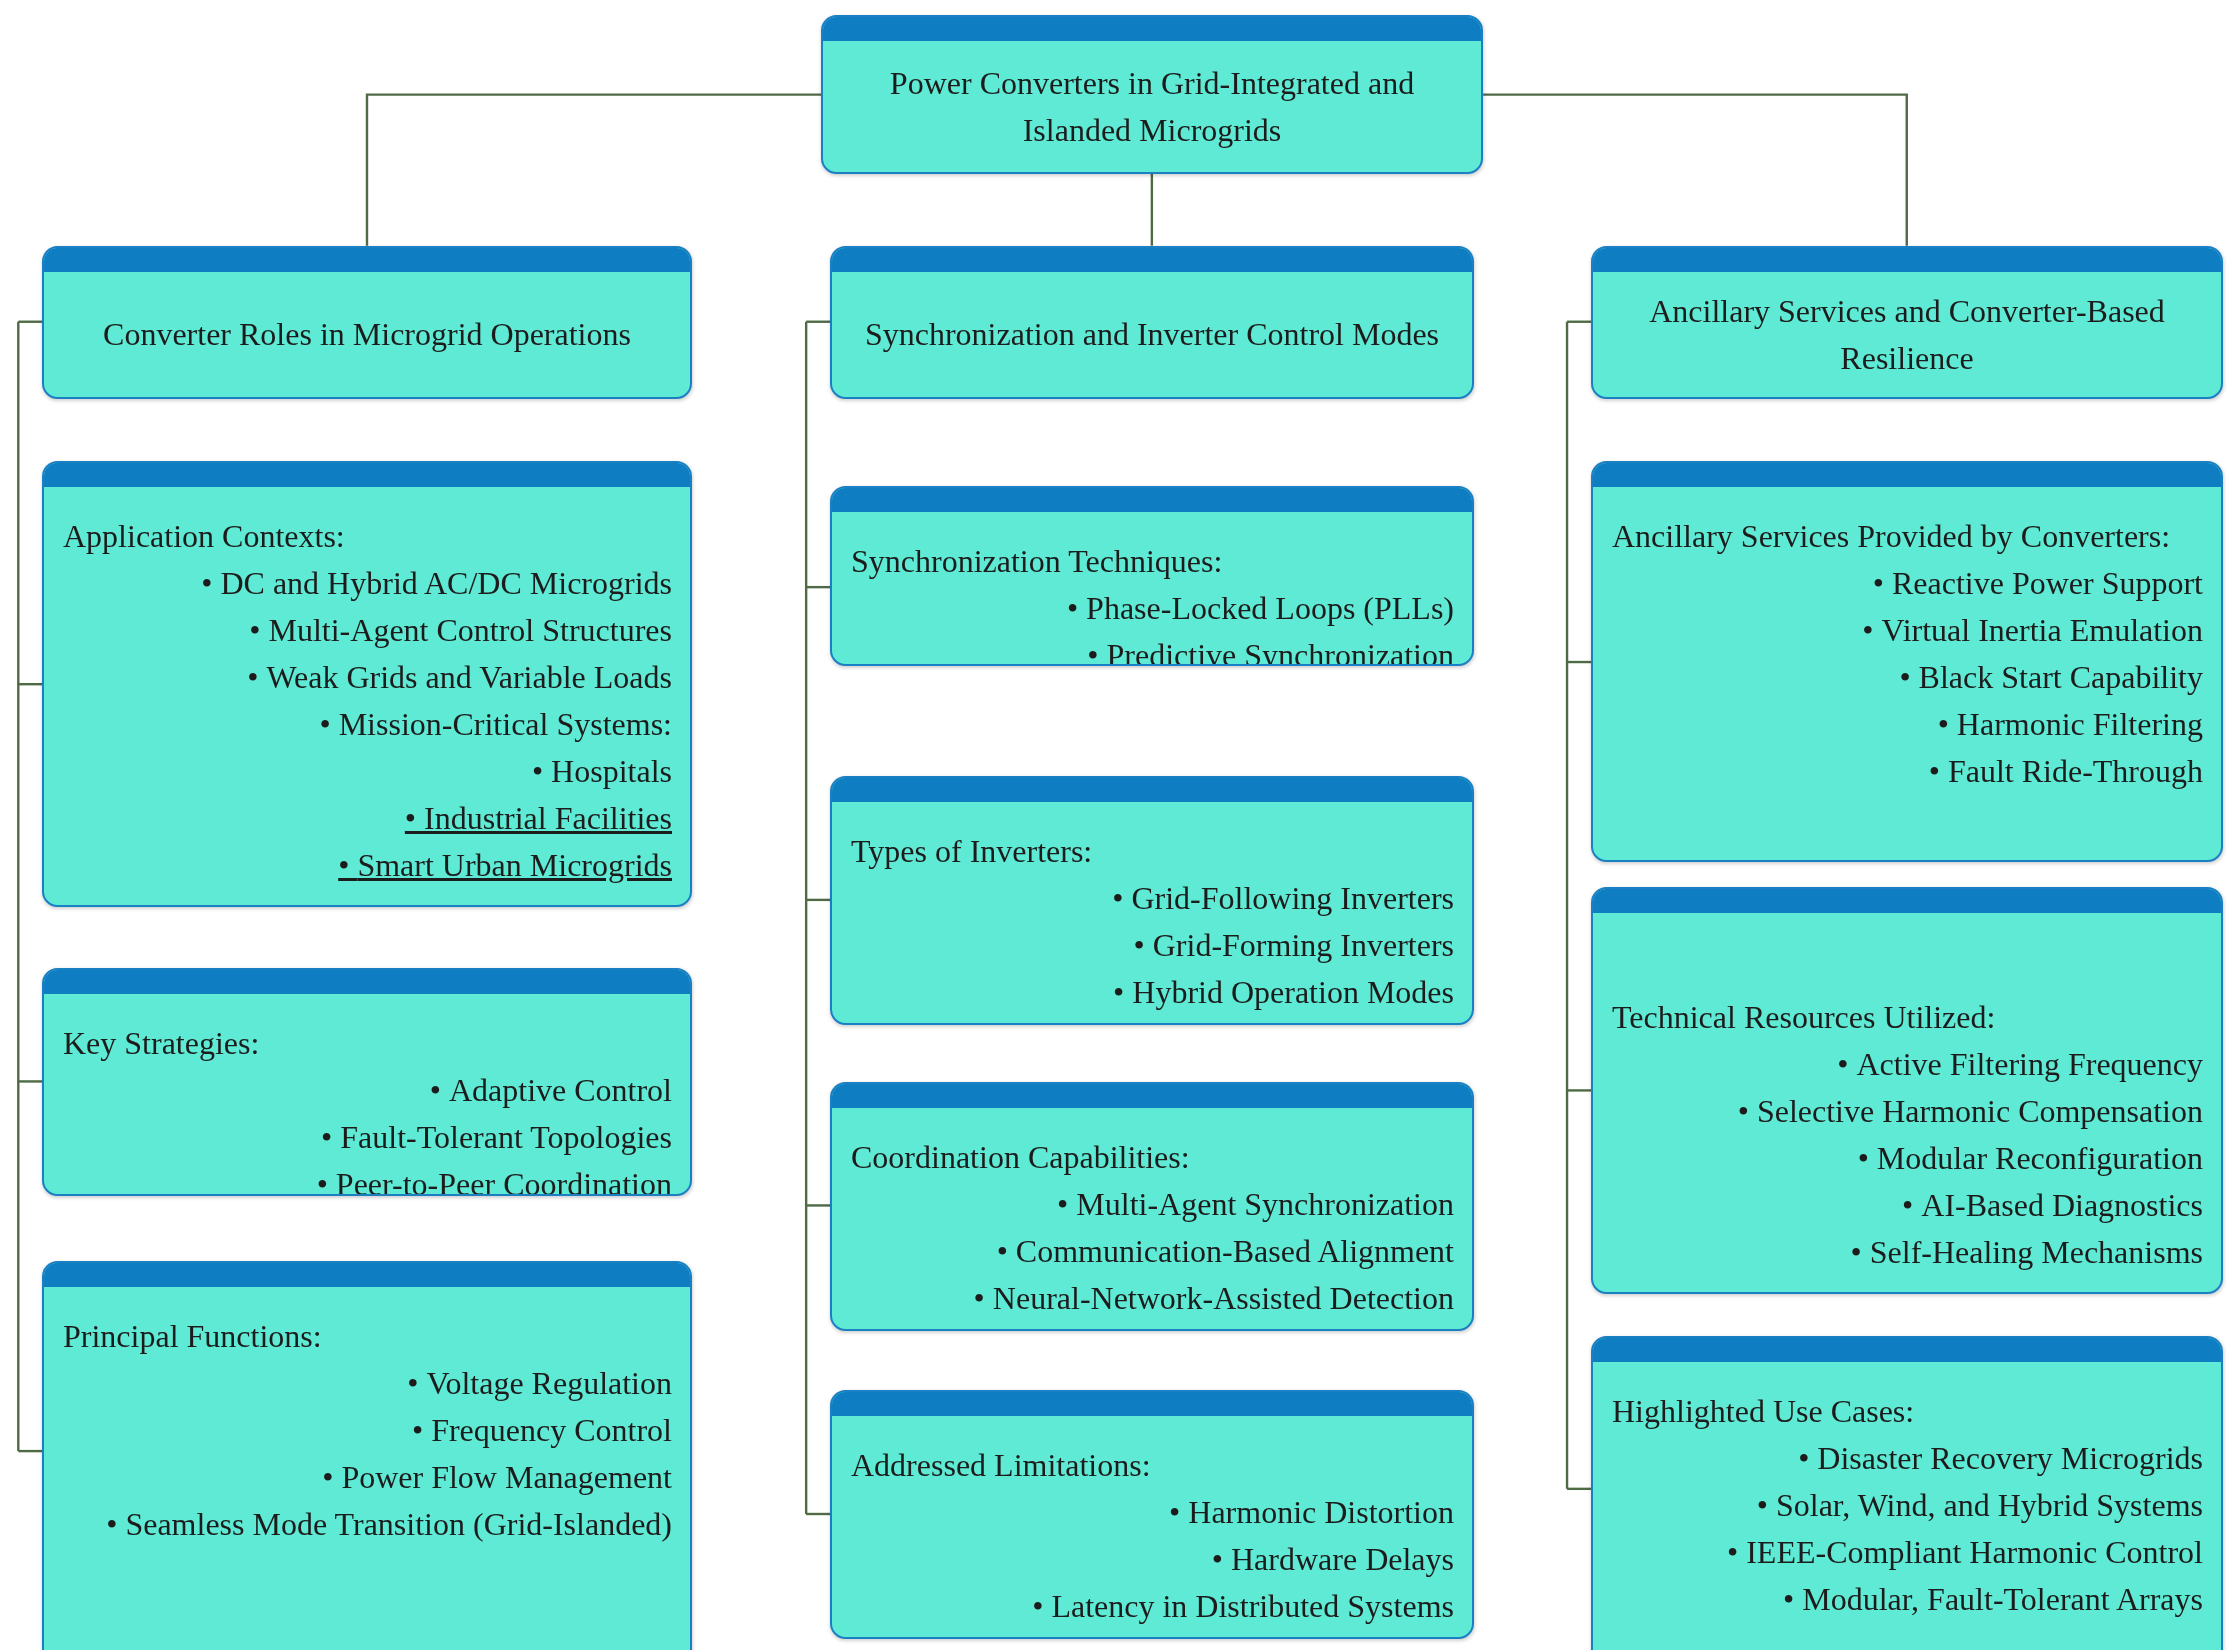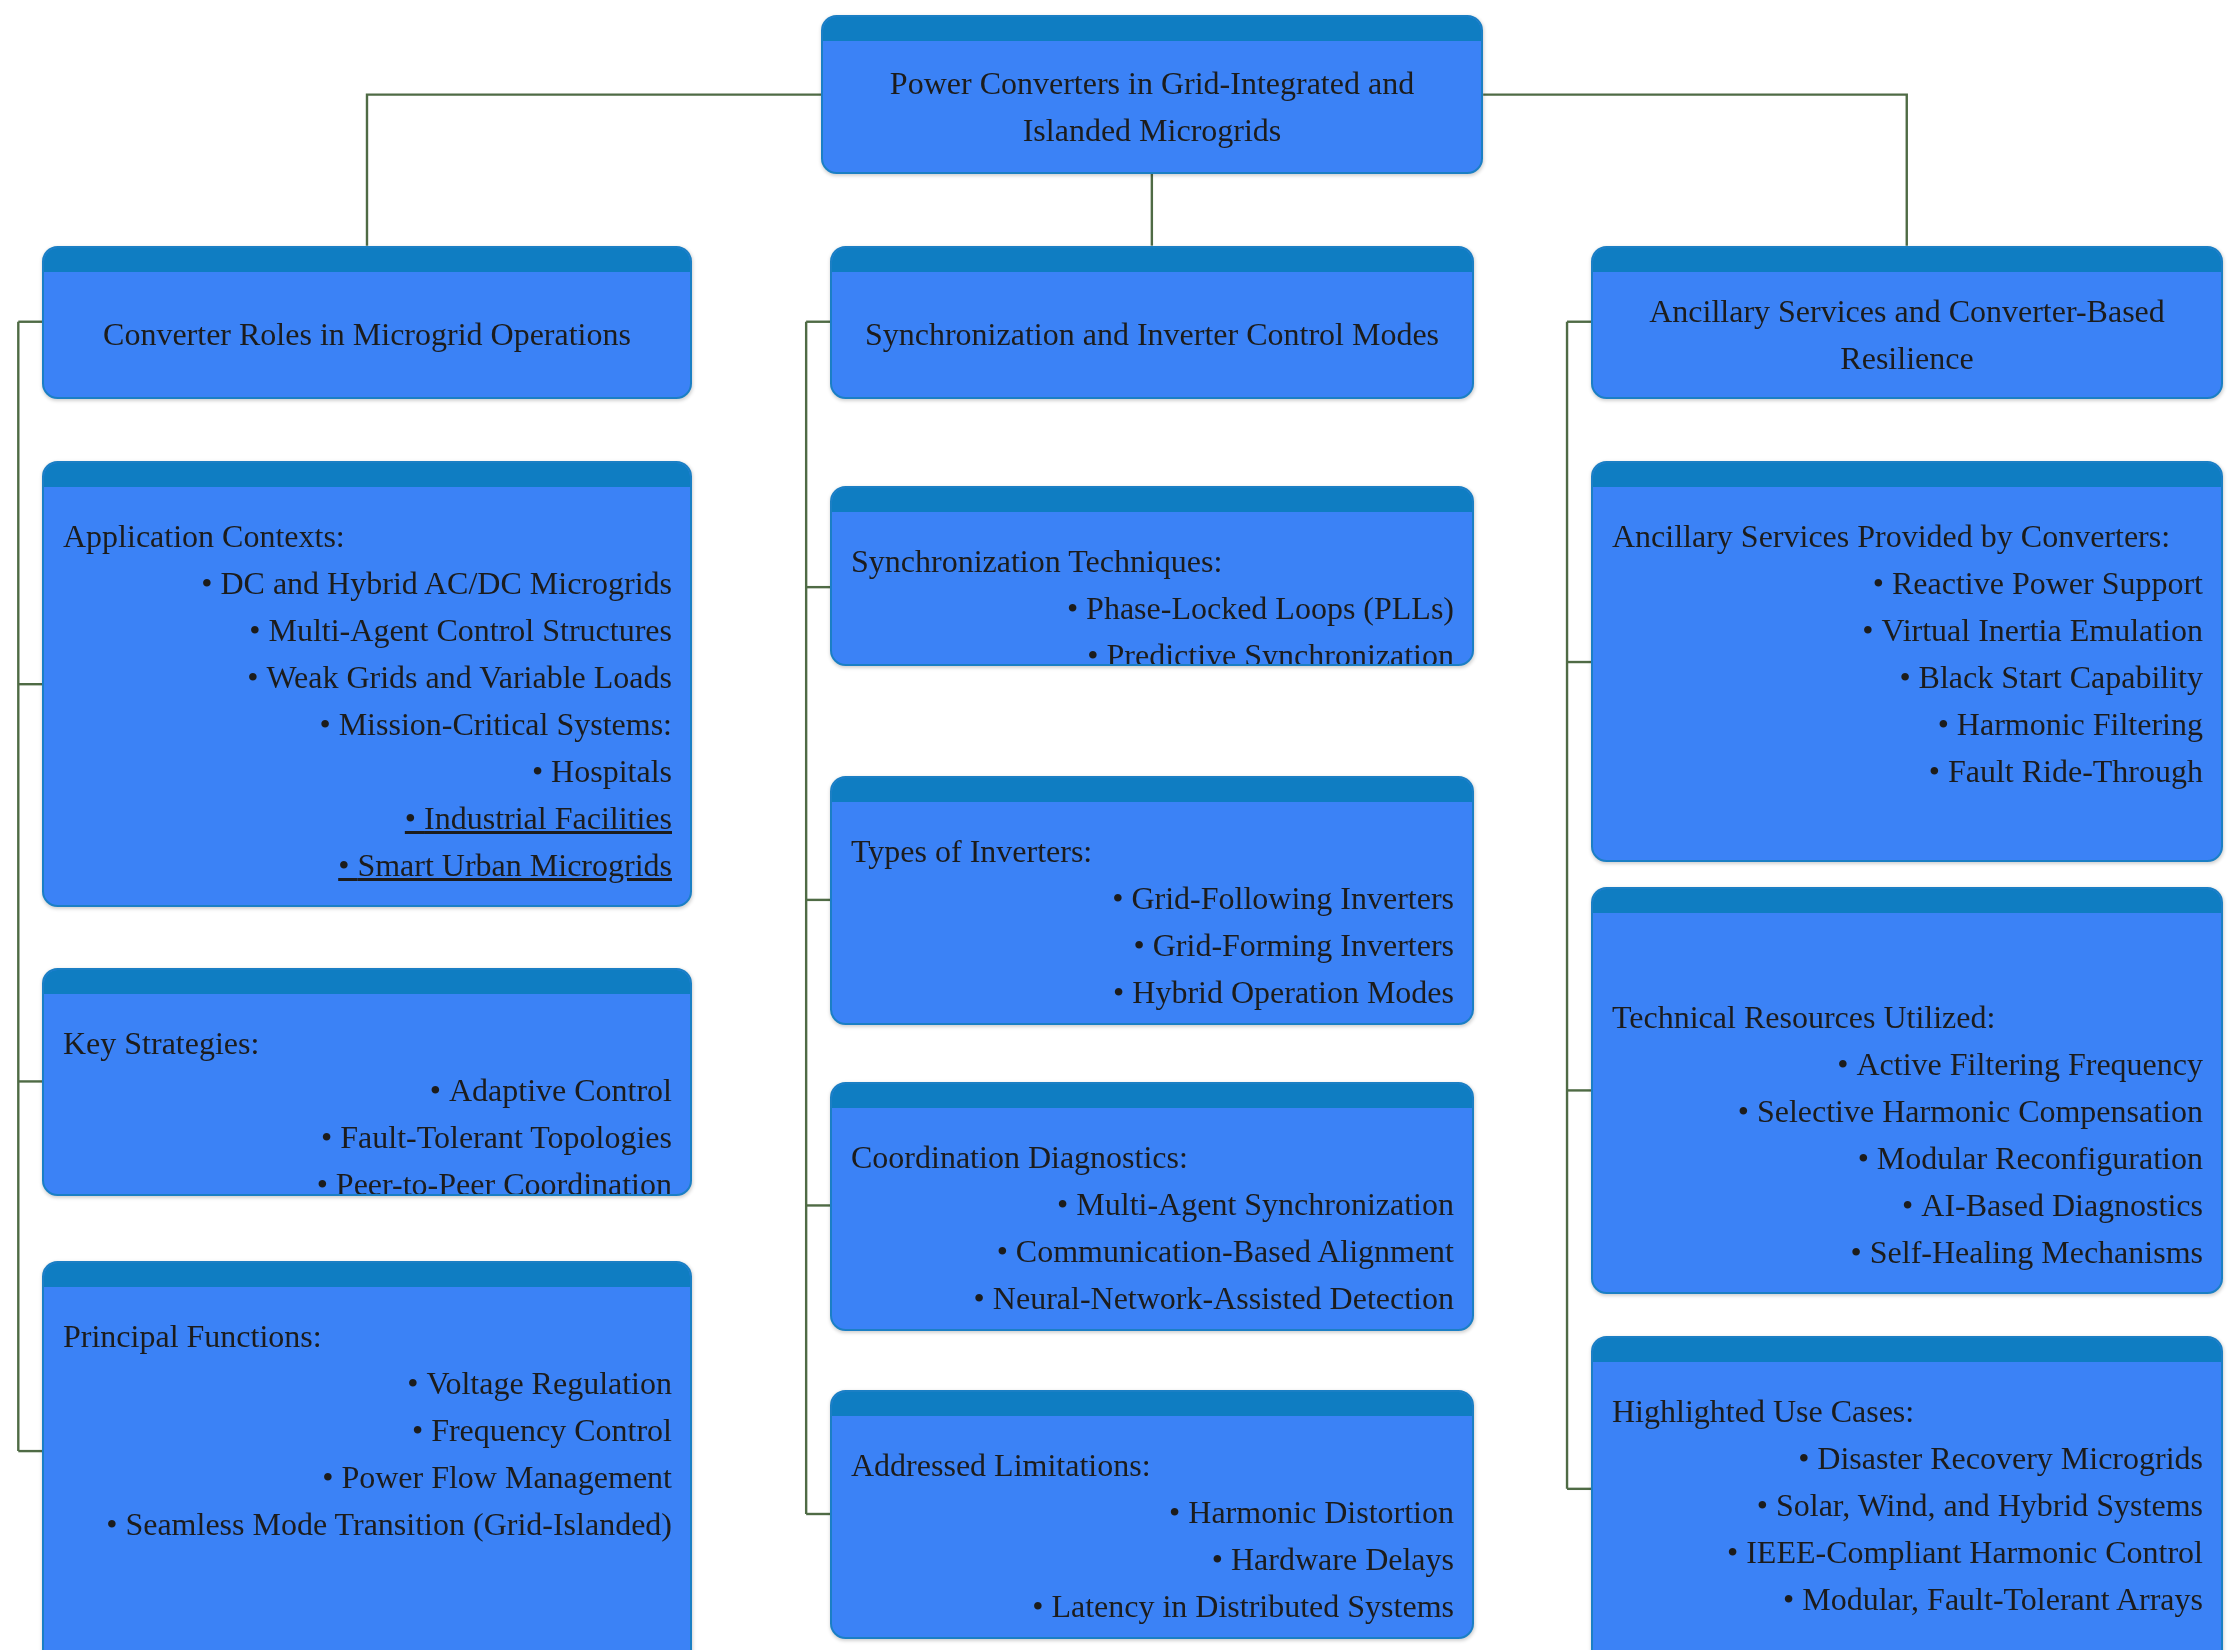--- a/index.html
+++ b/index.html
@@ -12,21 +12,21 @@
     color: #1c1c1c;
   }
   svg.connectors {
     position: absolute;
     left: 0; top: 0;
     width: 2239px; height: 1650px;
     pointer-events: none;
   }
   .node {
     position: absolute;
-    background: #3b82f6;
+    background: #5eead4;
     border: 2.4px solid #1b7fc4;
     border-radius: 15.6px;
     overflow: hidden;
     box-sizing: border-box;
     box-shadow: 0.6px 1.8px 3.6px rgba(0,0,0,0.18);
   }
   .bar {
     height: 23px;
     background: #0f7dc2;
     border-bottom: 1.2px solid #0f7dc2;
@@ -155,21 +155,21 @@
       <div class="box-title">Types of Inverters:</div>
       <div class="li">Grid-Following Inverters</div>
       <div class="li">Grid-Forming Inverters</div>
       <div class="li">Hybrid Operation Modes</div>
     </div>
   </div>
 
   <div class="node" style="left:830px;top:1082px;width:644px;height:249px">
     <div class="bar"></div>
     <div class="body">
-      <div class="box-title">Coordination Diagnostics:</div>
+      <div class="box-title">Coordination Capabilities:</div>
       <div class="li">Multi-Agent Synchronization</div>
       <div class="li">Communication-Based Alignment</div>
       <div class="li">Neural-Network-Assisted Detection</div>
     </div>
   </div>
 
   <div class="node" style="left:830px;top:1390px;width:644px;height:249px">
     <div class="bar"></div>
     <div class="body">
       <div class="box-title">Addressed Limitations:</div>

